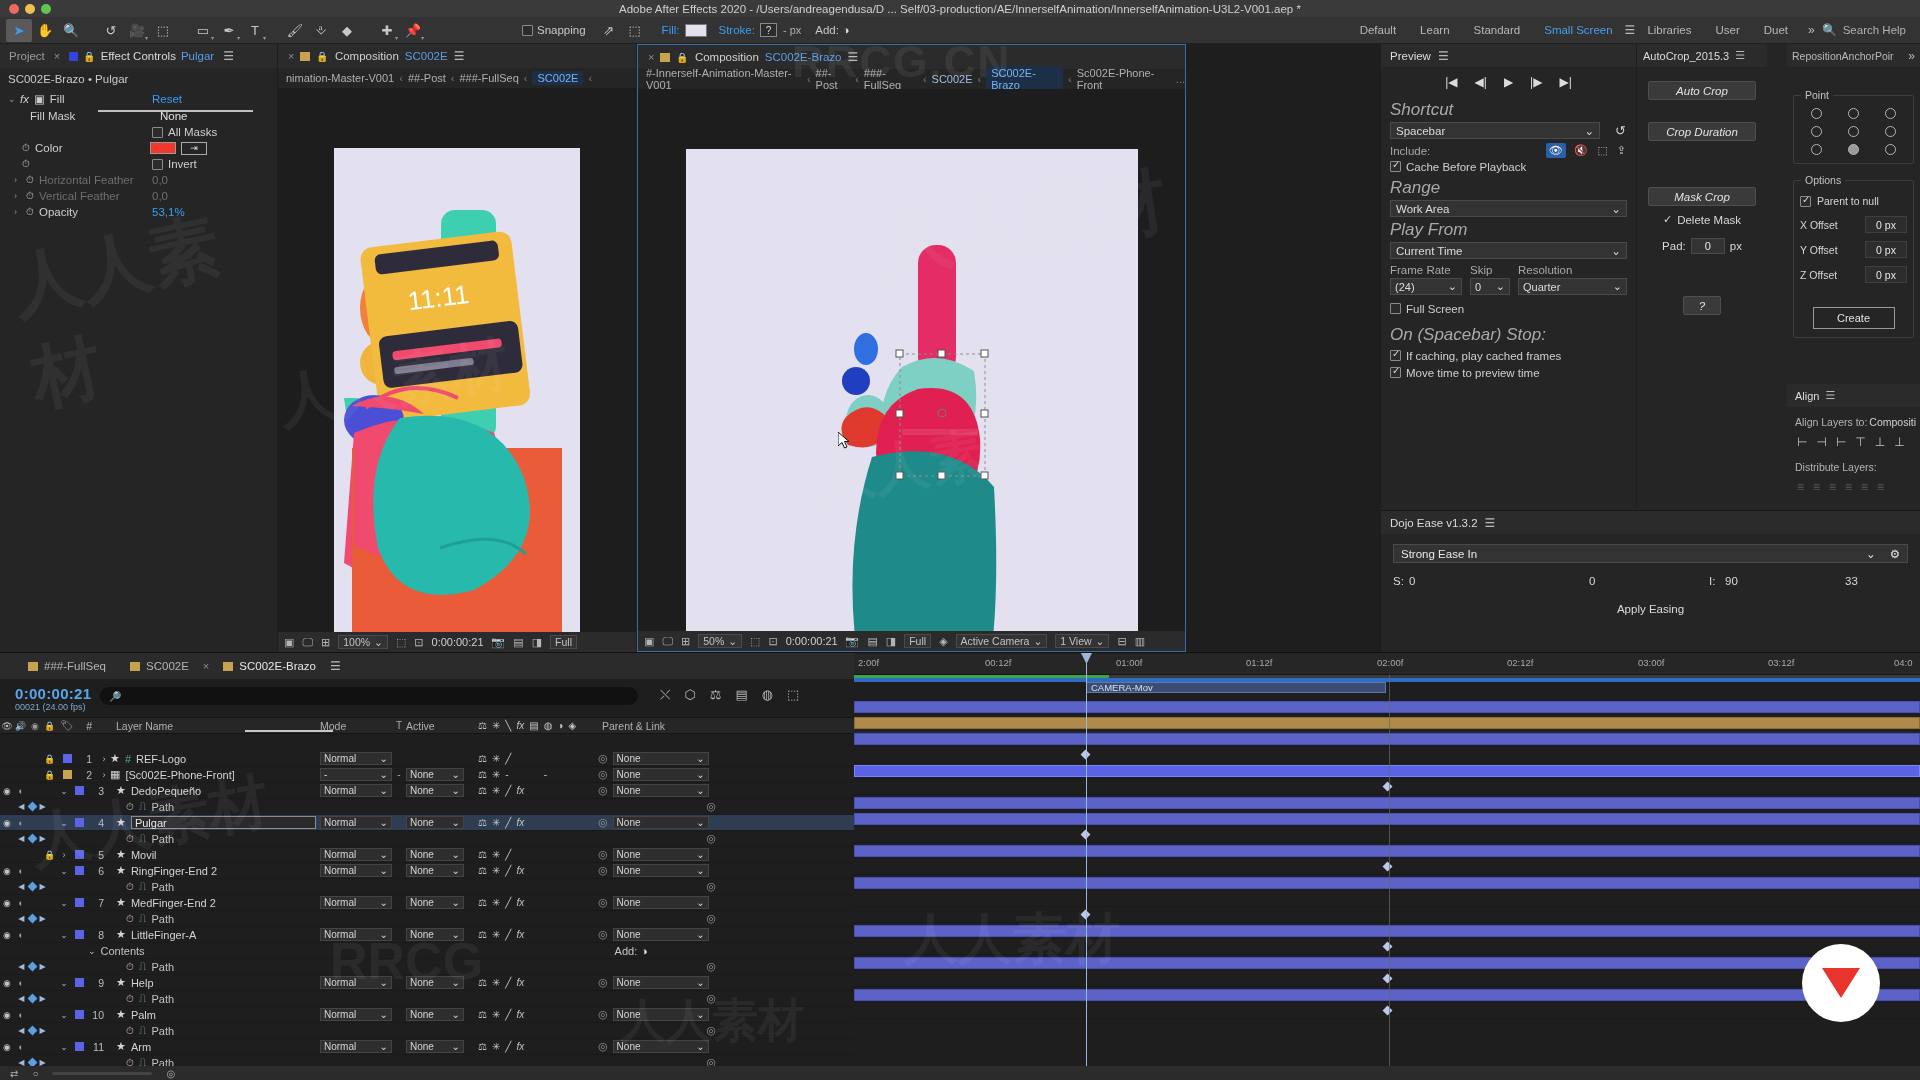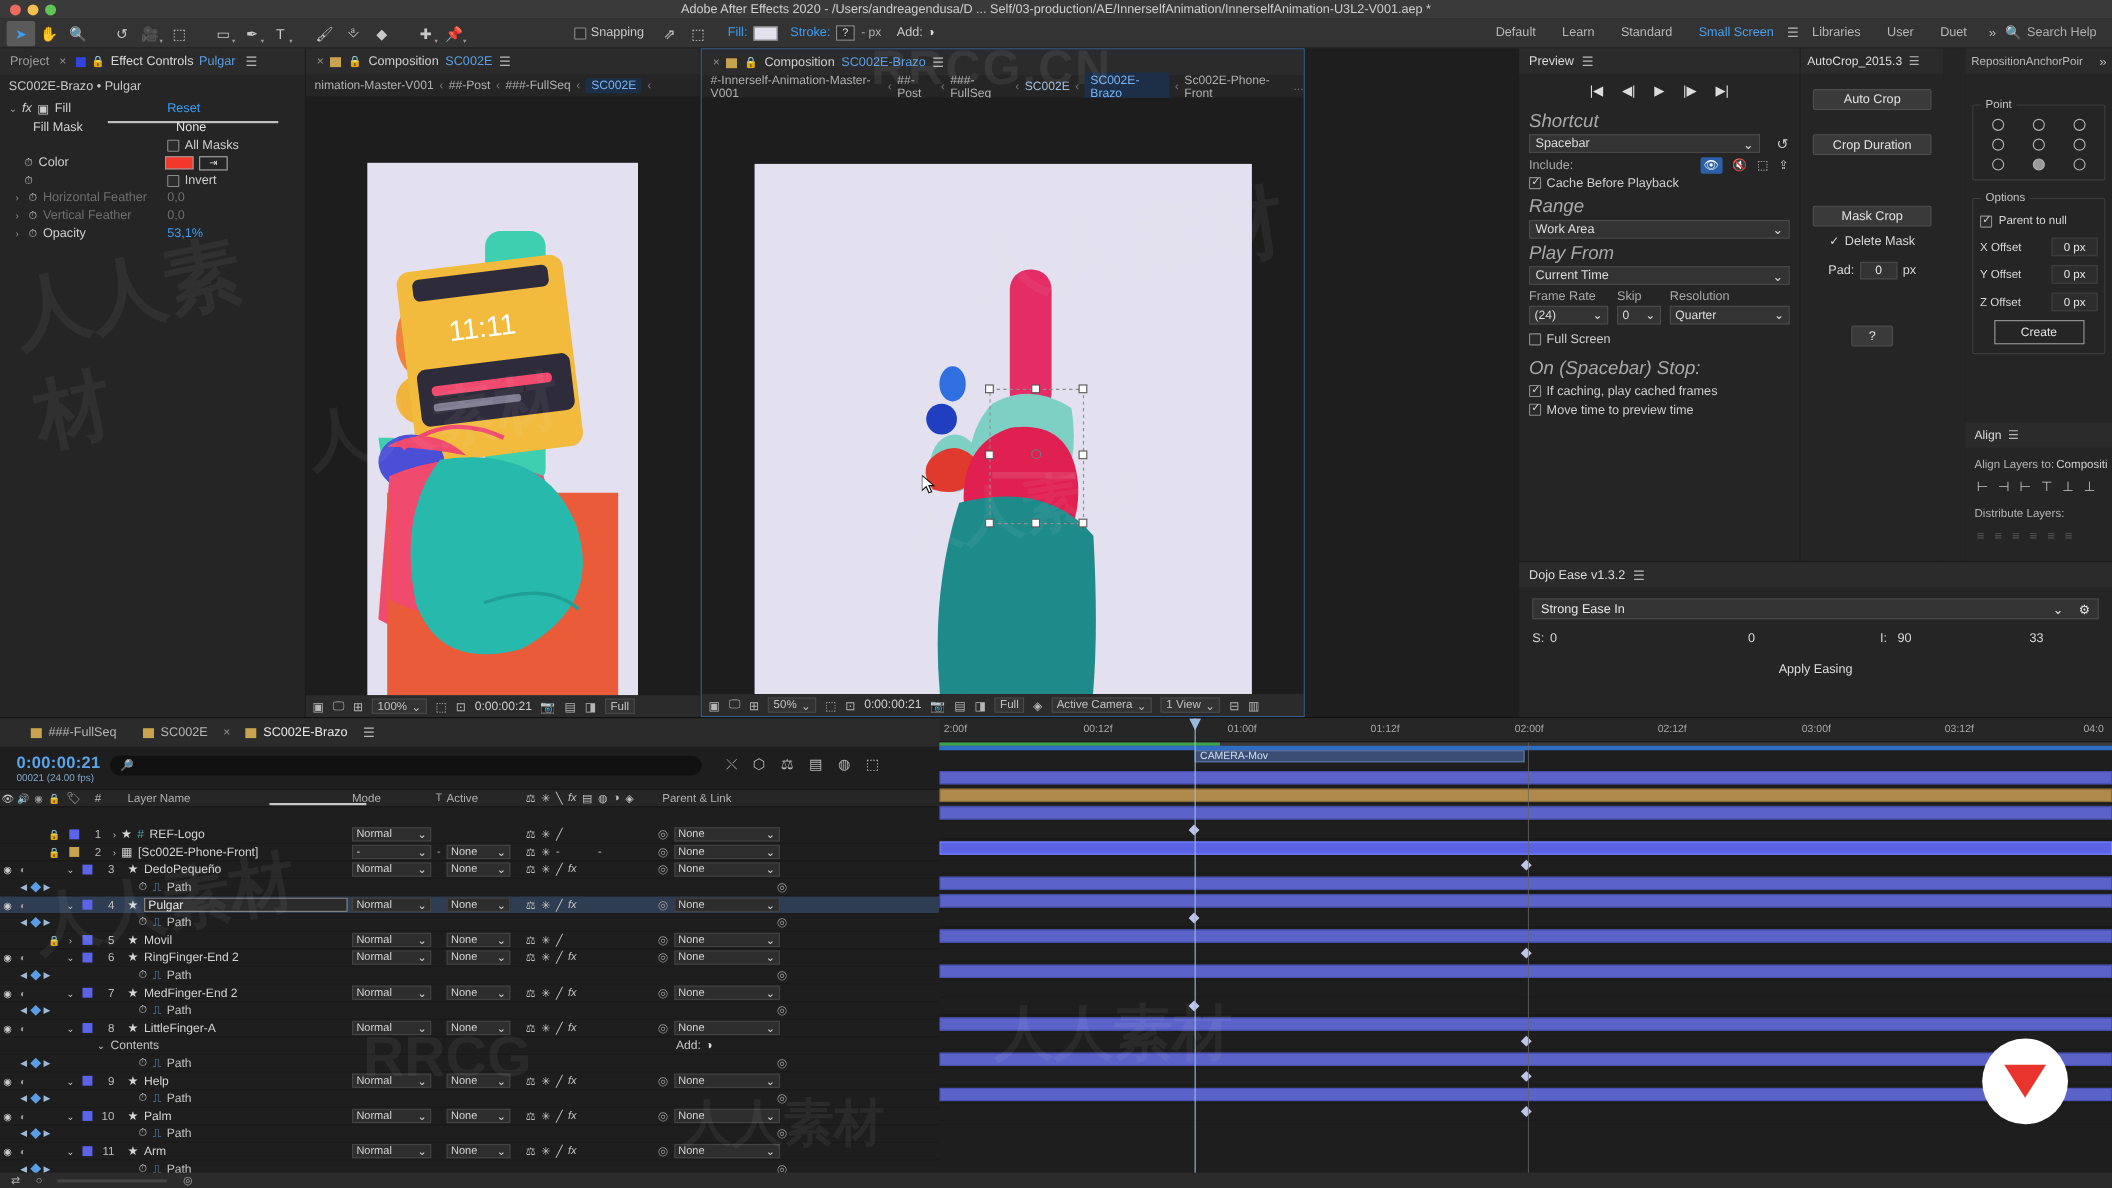--- a/index.html
+++ b/index.html
@@ -75,41 +75,41 @@
   .pv-transport { display:flex; align-items:center; justify-content:center; gap:17px; height:30px; color:#dcdcdc; font-size:12px;}
   .pv-lbl { font-size:17px; color:#a9a9a9; padding:3px 0 2px 9px;font-style:italic;}
   .pv-drop { margin:0 9px; height:17px; background:#333; border:1px solid #4a4a4a; display:flex; align-items:center; justify-content:space-between; padding:0 5px; font-size:11.5px; color:#dcdcdc;}
   .pv-chk { display:flex; align-items:center; gap:5px; padding-left:9px; font-size:11.5px; color:#cfcfcf; height:17px;}
   .mini-drop { height:17px; background:#333; border:1px solid #4a4a4a; display:flex; align-items:center; justify-content:space-between; padding:0 4px; font-size:11px; color:#dcdcdc;}
 
   
   #autocrop { left:1637px; top:44px; width:130px; height:490px; background:#252525;}
   .ac-title { display:flex; align-items:center; gap:6px; height:23px; padding-left:6px; background:#2b2b2b; font-size:11px; color:#dcdcdc;}
   .ac-btn { margin:9px auto 0; width:108px; height:19px; background:#3a3a3a; border:1px solid #4e4e4e; border-radius:2px;
-    display:flex; align-items:center; justify-content:center; font-size:11.5px; color:#e2e2e2;}
+    display:flex; align-items:center; justify-content:center; font-size:11.5px; color:#e2e2e2;font-style:italic;}
   .ac-chk { display:flex; align-items:center; gap:5px; justify-content:center; margin-top:7px; font-size:11.5px; color:#d8d8d8;}
   .ac-pad { display:flex; align-items:center; gap:5px; justify-content:center; margin-top:12px; font-size:11.5px; color:#d8d8d8;}
   .ac-field { width:34px; height:16px; background:#333; border:1px solid #4a4a4a; display:flex; align-items:center; justify-content:center; font-size:11px; color:#e6e6e6;}
 
   
   #hidden-col { left:1767px; top:44px; width:20px; height:490px; background:#252525; }
   .hc-row { font-size:10px; color:#8f8f8f; padding-left:3px; line-height:13px;margin-left:41px; }
 
   
   #reposition { left:1787px; top:44px; width:133px; height:490px; background:#252525;}
   .rp-title { display:flex; align-items:center; justify-content:space-between; height:23px; padding:0 5px; background:#2b2b2b; font-size:10.5px; color:#b9b9b9;}
   .rp-group { margin:6px 6px 0; border:1px solid #3d3d3d; border-radius:2px; padding:12px 6px 8px; position:relative;}
   .rp-legend { position:absolute; top:-7px; left:7px; background:#252525; padding:0 4px; font-size:10.5px; color:#c2c2c2;}
   .rp-grid { display:grid; grid-template-columns:repeat(3,1fr); gap:7px 4px; justify-items:center; }
   .rp-dot { width:11px; height:11px; border:1.5px solid #b4b4b4; border-radius:50%; }
   .rp-dot.on { background:#9a9a9a; }
   .rp-opt { display:flex; align-items:center; gap:6px; font-size:10.5px; color:#d6d6d6; margin-bottom:9px;}
   .rp-off { display:flex; align-items:center; justify-content:space-between; font-size:10.5px; color:#d6d6d6; margin-bottom:8px;}
   .rp-val { width:42px; height:17px; background:#2d2d2d; border:1px solid #3f3f3f; display:flex; align-items:center; justify-content:center; font-size:10.5px; color:#e6e6e6;}
-  .rp-create { margin:8px auto 0; width:82px; height:22px; border:1px solid #9a9a9a; display:flex; align-items:center; justify-content:center; font-size:11px; color:#e2e2e2;}
+  .rp-create { margin:24px auto 0; width:82px; height:22px; border:1px solid #9a9a9a; display:flex; align-items:center; justify-content:center; font-size:11px; color:#e2e2e2;}
 
   
   #dojo { left:1381px; top:510px; width:539px; height:142px; background:#252525; border-top:1px solid #1a1a1a;}
   .dj-title { display:flex; align-items:center; gap:7px; height:23px; padding-left:9px; background:#2b2b2b; font-size:11.5px; color:#dcdcdc;}
   .dj-drop { margin:10px 12px 0; height:19px; background:#333; border:1px solid #4a4a4a; display:flex; align-items:center; justify-content:space-between; padding:0 7px; font-size:11.5px; color:#e6e6e6;}
   .dj-row { display:flex; align-items:center; margin-top:12px; padding:0 12px; font-size:11.5px; color:#d8d8d8;}
   .dj-apply { text-align:center; margin-top:16px; font-size:11.5px; color:#dcdcdc;}
 
   
   #timeline { position:absolute; left:0; top:652px; width:1920px; height:428px; background:#1e1e1e; border-top:1px solid #111;}

